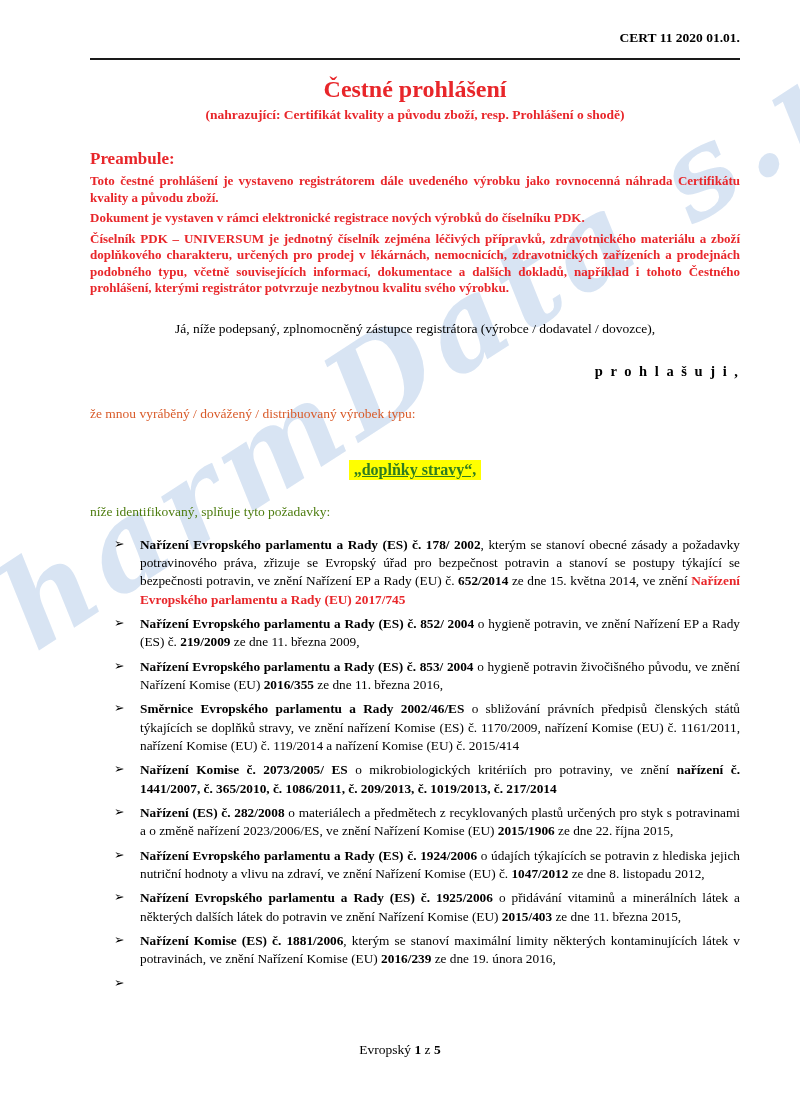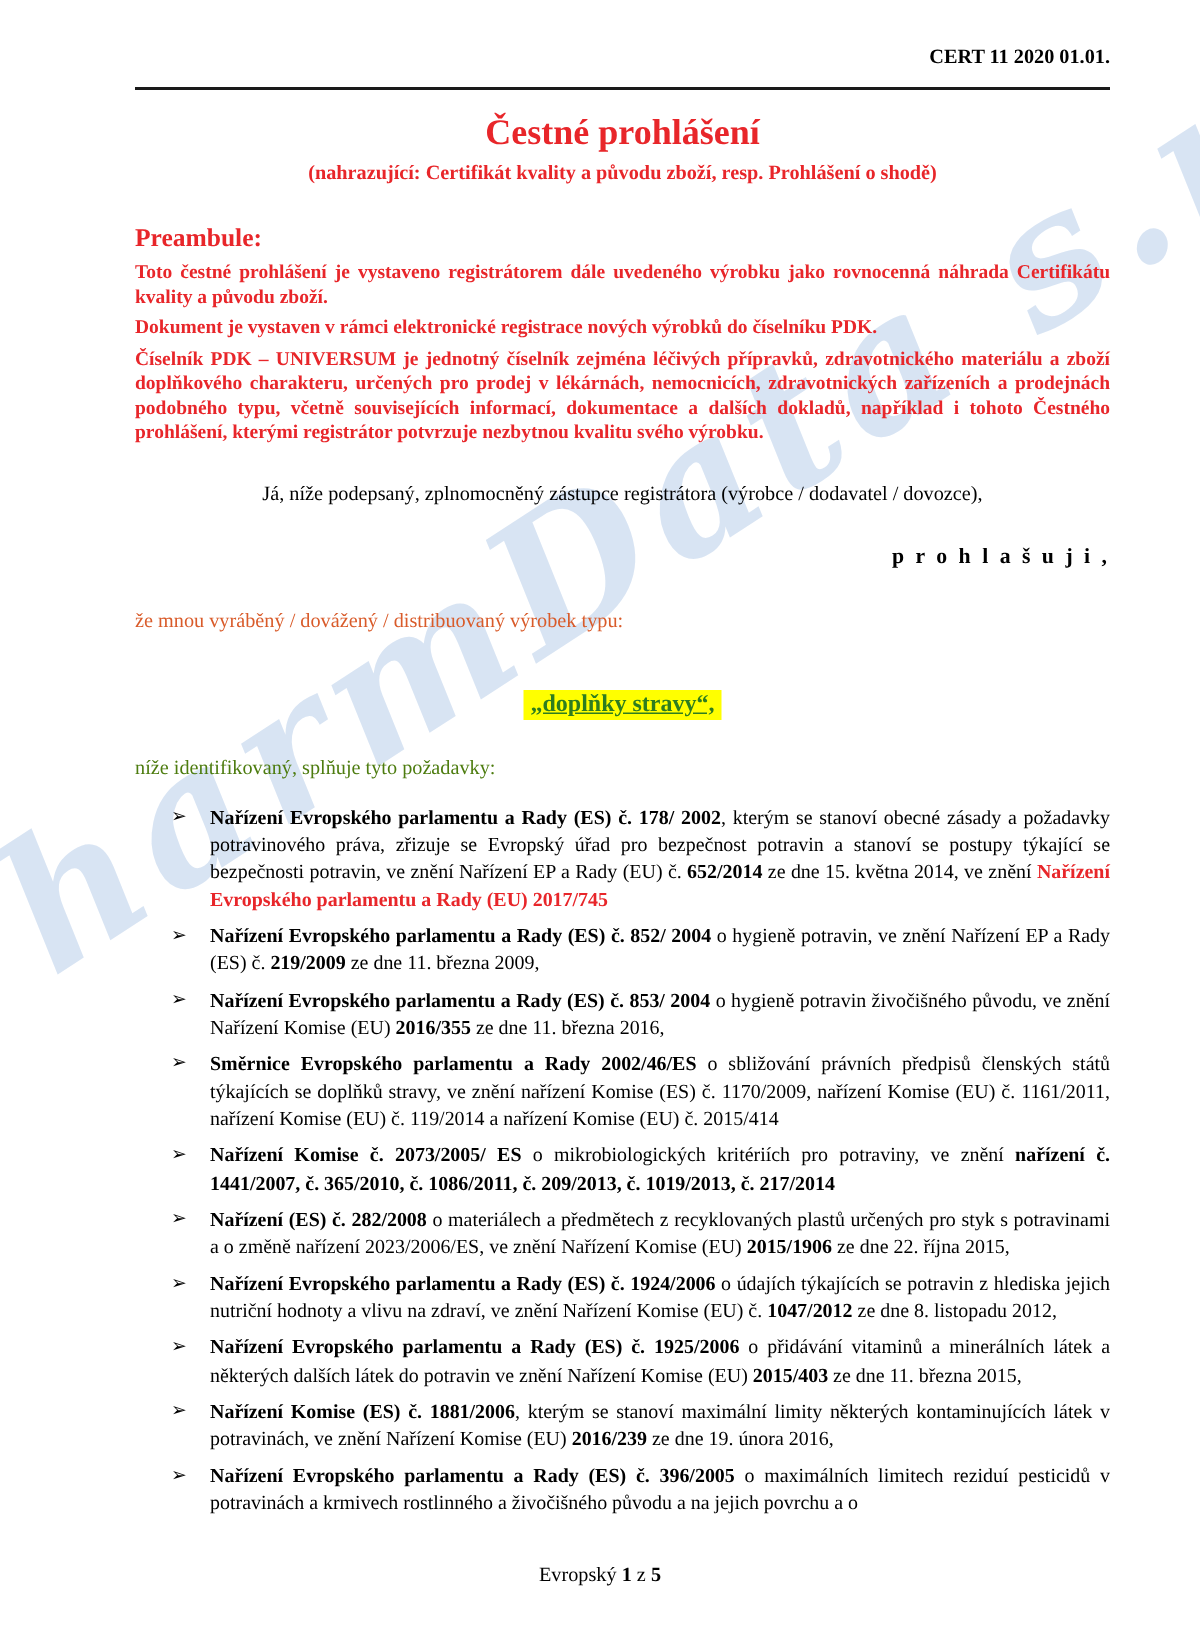--- a/index.html
+++ b/index.html
@@ -68,20 +68,20 @@
     <div class="reg-list">
         <div class="reg-item"><span class="bullet">➢</span><span class="reg-text"><span class="b">Nařízení Evropského parlamentu a Rady (ES) č. 178/ 2002</span><span>, kterým se stanoví obecné zásady a požadavky potravinového práva, zřizuje se Evropský úřad pro bezpečnost potravin a stanoví se postupy týkající se bezpečnosti potravin, ve znění Nařízení EP a Rady (EU) č. </span><span class="b">652/2014</span><span> ze dne 15. května 2014, ve znění </span><span class="b" style="color: rgb(232, 38, 42);">Nařízení Evropského parlamentu a Rady (EU) 2017/745</span></span></div>
         <div class="reg-item"><span class="bullet">➢</span><span class="reg-text"><span class="b">Nařízení Evropského parlamentu a Rady (ES) č. 852/ 2004</span><span> o hygieně potravin, ve znění Nařízení EP a Rady (ES) č. </span><span class="b">219/2009</span><span> ze dne 11. března 2009,</span></span></div>
         <div class="reg-item"><span class="bullet">➢</span><span class="reg-text"><span class="b">Nařízení Evropského parlamentu a Rady (ES) č. 853/ 2004</span><span> o hygieně potravin živočišného původu, ve znění Nařízení Komise (EU) </span><span class="b">2016/355</span><span> ze dne 11. března 2016,</span></span></div>
         <div class="reg-item"><span class="bullet">➢</span><span class="reg-text"><span class="b">Směrnice Evropského parlamentu a Rady 2002/46/ES</span><span> o sbližování právních předpisů členských států týkajících se doplňků stravy, ve znění nařízení Komise (ES) č. 1170/2009, nařízení Komise (EU) č. 1161/2011, nařízení Komise (EU) č. 119/2014 a nařízení Komise (EU) č. 2015/414</span></span></div>
         <div class="reg-item"><span class="bullet">➢</span><span class="reg-text"><span class="b">Nařízení Komise č. 2073/2005/ ES</span><span> o mikrobiologických kritériích pro potraviny, ve znění </span><span class="b">nařízení č. 1441/2007, č. 365/2010, č. 1086/2011, č. 209/2013, č. 1019/2013, č. 217/2014</span></span></div>
         <div class="reg-item"><span class="bullet">➢</span><span class="reg-text"><span class="b">Nařízení (ES) č. 282/2008</span><span> o materiálech a předmětech z recyklovaných plastů určených pro styk s potravinami a o změně nařízení 2023/2006/ES, ve znění Nařízení Komise (EU) </span><span class="b">2015/1906</span><span> ze dne 22. října 2015,</span></span></div>
         <div class="reg-item"><span class="bullet">➢</span><span class="reg-text"><span class="b">Nařízení Evropského parlamentu a Rady (ES) č. 1924/2006</span><span> o údajích týkajících se potravin z hlediska jejich nutriční hodnoty a vlivu na zdraví, ve znění Nařízení Komise (EU) č. </span><span class="b">1047/2012</span><span> ze dne 8. listopadu 2012,</span></span></div>
         <div class="reg-item"><span class="bullet">➢</span><span class="reg-text"><span class="b">Nařízení Evropského parlamentu a Rady (ES) č. 1925/2006</span><span> o přidávání vitaminů a minerálních látek a některých dalších látek do potravin ve znění Nařízení Komise (EU) </span><span class="b">2015/403</span><span> ze dne 11. března 2015,</span></span></div>
         <div class="reg-item"><span class="bullet">➢</span><span class="reg-text"><span class="b">Nařízení Komise (ES) č. 1881/2006</span><span>, kterým se stanoví maximální limity některých kontaminujících látek v potravinách, ve znění Nařízení Komise (EU) </span><span class="b">2016/239</span><span> ze dne 19. února 2016,</span></span></div>
-        <div class="reg-item"><span class="bullet">➢</span><span class="reg-text"><span class="b">Nařízení Evropského parlamentu a Rady (ES) č. 396/2005</span><span> o maximálních limitech reziduí pesticidů v potravinách a krmivech rostlinného a živočišného původu a na jejich povrchu a o</span></span></div>
+        <div class="reg-item"><span class="bullet">➢</span></div>
       </div>
   </div>
 
   <div class="footer">
     <span>Evropský </span><b>1</b><span> z </span><b>5</b>
   </div>
 </div>
 
 </body></html>

